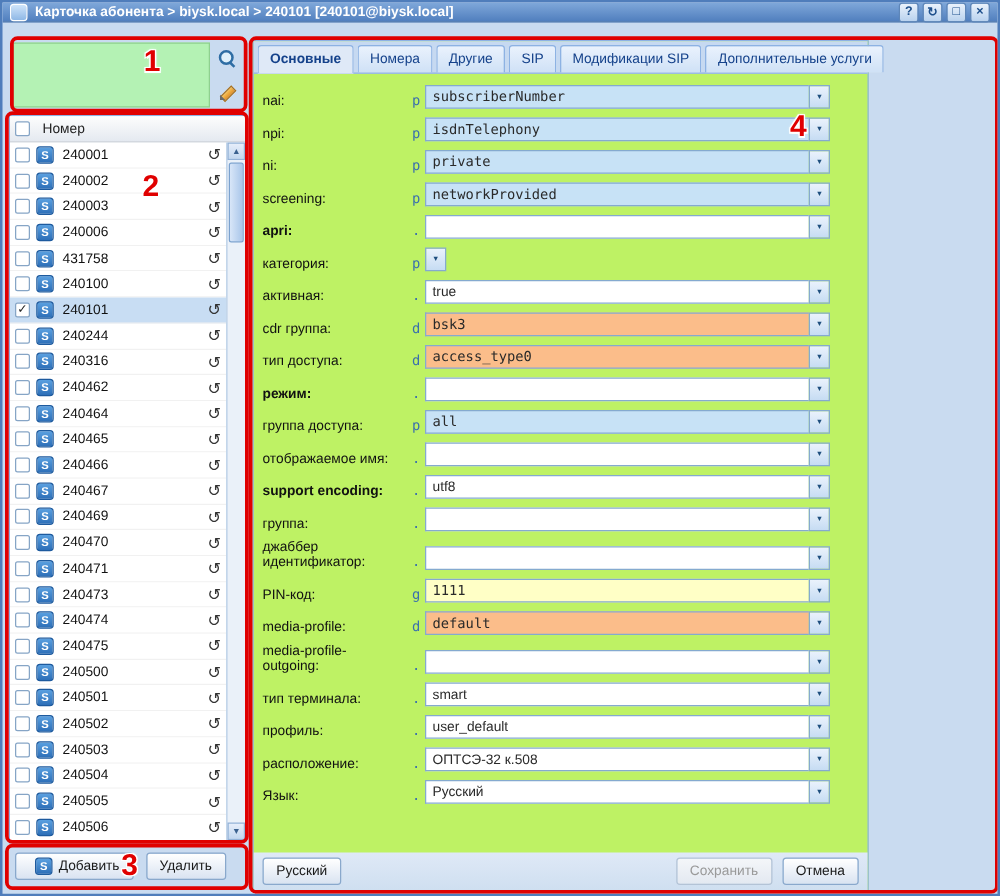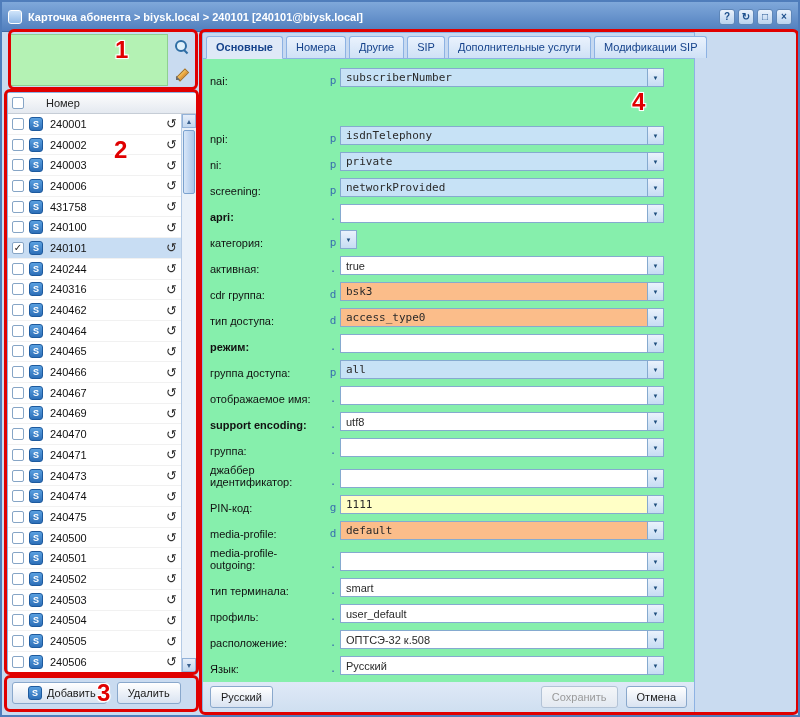--- a/index.html
+++ b/index.html
@@ -1,41 +1,41 @@
 <!DOCTYPE html>
 <html><head>
 <meta charset="utf-8">
 <style>
   *{box-sizing:border-box;margin:0;padding:0}
   html,body{width:800px;height:717px}
   body{font-family:"Liberation Sans",sans-serif;font-size:11px;background:#fff}
   .window{position:relative;width:800px;height:717px;background:#c9dbf0;border:2px solid #4f7dbb;overflow:hidden}
 
   
-  .titlebar{position:absolute;left:0;top:0;right:0;height:30px;background:linear-gradient(#7fa8da,#517fbe);display:flex;align-items:center;padding:0 6px;color:#fff;font-weight:bold;border-bottom:1px solid #3c6aa5}
+  .titlebar{position:absolute;left:0;top:0;right:0;height:16px;background:linear-gradient(#7fa8da,#517fbe);display:flex;align-items:center;padding:0 6px;color:#fff;font-weight:bold;border-bottom:1px solid #3c6aa5}
   .titleicon{width:14px;height:14px;background:linear-gradient(#cfe4fa,#8fb8e6);border:1px solid #fff;border-radius:3px;margin-right:6px;flex:0 0 auto}
   .titletext{flex:1;white-space:nowrap;overflow:hidden;text-overflow:ellipsis}
   .wbtns{display:flex;gap:3px}
   .wbtn{width:16px;height:16px;background:linear-gradient(#eaf2fc,#b9d2ee);border:1px solid #5e86b8;border-radius:3px;color:#1d4f8c;font-size:10px;font-weight:bold;display:inline-flex;align-items:center;justify-content:center;cursor:pointer}
 
   
   .search-area{position:absolute;left:8px;top:30px;width:186px;height:56px;display:flex}
   .green-box{width:158px;height:52px;margin-top:2px;background:#b4f2b4;border:1px solid #8fd08f}
   .side-icons{display:flex;flex-direction:column;align-items:center;justify-content:space-around;width:26px}
   .magnifier{position:relative;width:14px;height:14px;display:inline-block}
   .magnifier::before{content:"";position:absolute;left:1px;top:1px;width:8px;height:8px;border:2px solid #2e6da4;border-radius:50%;background:#dff0fb}
   .magnifier::after{content:"";position:absolute;left:10px;top:10px;width:5px;height:2px;background:#2e6da4;transform:rotate(45deg);transform-origin:left center}
   .pencil{position:relative;width:14px;height:14px;display:inline-block}
   .pencil::before{content:"";position:absolute;left:2px;top:5px;width:11px;height:4px;background:linear-gradient(#f7c35a,#e0902a);border:1px solid #a8701e;transform:rotate(-45deg)}
   .pencil::after{content:"";position:absolute;left:-1px;top:10px;width:0;height:0;border:3px solid transparent;border-right-color:#6b6b6b;transform:rotate(-45deg)}
 
   
   .list-panel{position:absolute;left:5px;top:90px;width:190px;height:581px;background:#fff;border:1px solid #8db2e3}
   .list-header{height:21px;background:linear-gradient(#fdfdfd,#e4e9f0);border-bottom:1px solid #c6cdd6;display:flex;align-items:center;color:#222}
-  .hlabel{margin-left:22px;font-weight:normal}
+  .hlabel{margin-left:10px;font-weight:normal}
   .list-body{position:absolute;left:0;top:21px;right:15px;bottom:0;overflow:hidden}
   .lrow{height:20.7px;display:flex;align-items:center;border-bottom:1px solid #f1f1f1;background:#fff;cursor:pointer}
   .lrow.sel{background:#c8ddf3}
   .cb{width:12px;height:12px;border:1px solid #86a5c6;background:#fff;margin-left:4px;display:inline-flex;align-items:center;justify-content:center;font-size:10px;line-height:10px;color:#222;border-radius:2px;flex:0 0 auto}
   .sicon{width:14px;height:14px;margin-left:5px;background:linear-gradient(#5aa0e0,#2d6fb8);border:1px solid #1d5a9e;border-radius:3px;color:#fff;font-weight:bold;font-size:9px;display:inline-flex;align-items:center;justify-content:center;flex:0 0 auto}
   .num{margin-left:7px;color:#111}
   .hist{margin-left:auto;margin-right:4px;font-size:13px;line-height:13px;color:#333;cursor:pointer}
 
   
   .scrollbar{position:absolute;right:0;top:21px;bottom:0;width:15px;background:#eaf1f9;border-left:1px solid #b5cbe5}
@@ -43,21 +43,21 @@
   .sarrow.up{top:0}
   .sarrow.down{bottom:0}
   .sthumb{position:absolute;left:1px;top:16px;width:12px;height:64px;background:linear-gradient(90deg,#d8e6f8,#a9c6ea);border:1px solid #7ba2cf;border-radius:2px}
 
   
   .left-toolbar{position:absolute;left:5px;top:676px;width:190px;height:30px;display:flex;align-items:center;gap:10px;padding:0 5px}
   .btn{height:22px;padding:0 10px;background:linear-gradient(#ffffff,#d9e3f1);border:1px solid #89a8cc;border-radius:3px;color:#1a1a1a;font-size:11px;font-family:"Liberation Sans",sans-serif;display:inline-flex;align-items:center;gap:5px;cursor:pointer;white-space:nowrap}
   .btn.disabled{color:#9a9a9a;background:linear-gradient(#f4f6f9,#e3e9f1);border-color:#b3c3d6}
 
   
-  .right-panel{position:absolute;left:200px;top:30px;width:493px;height:681px;border:1px solid #8db2e3;background:#86efac}
+  .right-panel{position:absolute;left:200px;top:30px;width:493px;height:681px;border:1px solid #8db2e3;background:#bef264}
   .tabbar{position:absolute;left:0;top:0;right:0;height:26px;background:#c6d9f1;border-bottom:1px solid #8db2e3;display:flex;gap:3px;padding:3px 3px 0}
   .tab{padding:4px 9px 3px;border:1px solid #8db2e3;border-bottom:none;border-radius:3px 3px 0 0;background:linear-gradient(#eaf2fd,#cfe1f6);color:#15428b;cursor:pointer;white-space:nowrap}
   .tab.active{background:#dfe9f7;font-weight:bold;position:relative;margin-bottom:-1px;border-bottom:1px solid #dfe9f7}
   .form{position:absolute;left:0;top:26px;right:0;bottom:30px;padding:9px 30px 0 7px;overflow:hidden}
   .frow{display:flex;align-items:flex-end;margin-bottom:7px;min-height:19px}
   .flabel{width:116px;flex:0 0 auto;color:#111;line-height:12px;padding-right:4px}
   .flabel.b{font-weight:bold}
   .fprefix{width:14px;flex:0 0 auto;text-align:center;color:#3a6fae;font-family:"DejaVu Sans Mono",monospace;font-size:11px}
   .ffield{flex:1;height:19px;border:1px solid #85aacf;border-right:none;display:flex;align-items:center;padding:0 5px;font-family:"DejaVu Sans Mono",monospace;font-size:11px;color:#2a2a2a;overflow:hidden;white-space:nowrap;cursor:text}
   .ffield.plain{font-family:"Liberation Sans",sans-serif}
@@ -286,34 +286,34 @@
       <span>Удалить</span>
     </button>
   </div>
 
   <div class="right-panel">
     <div class="tabbar">
         <div class="tab active">Основные</div>
         <div class="tab">Номера</div>
         <div class="tab">Другие</div>
         <div class="tab">SIP</div>
+        <div class="tab">Модификации SIP</div>
         <div class="tab">Дополнительные услуги</div>
-        <div class="tab">Модификации SIP</div>
       </div>
     <div class="form">
         <div class="frow">
           <span class="flabel">nai:</span>
           <span class="fprefix">p</span>
           <div class="ffield" style="background: rgb(199, 226, 246);">subscriberNumber</div>
           <div class="ftrigger">▼</div>
         </div>
         <div class="frow">
           <span class="flabel">npi:</span>
           <span class="fprefix">p</span>
-          <div class="ffield" style="background: rgb(199, 226, 246); margin-top: 32px;">isdnTelephony</div>
+          <div class="ffield" style="background: rgb(199, 226, 246);">isdnTelephony</div>
           <div class="ftrigger">▼</div>
         </div>
         <div class="frow">
           <span class="flabel">ni:</span>
           <span class="fprefix">p</span>
           <div class="ffield" style="background: rgb(199, 226, 246);">private</div>
           <div class="ftrigger">▼</div>
         </div>
         <div class="frow">
           <span class="flabel">screening:</span>

